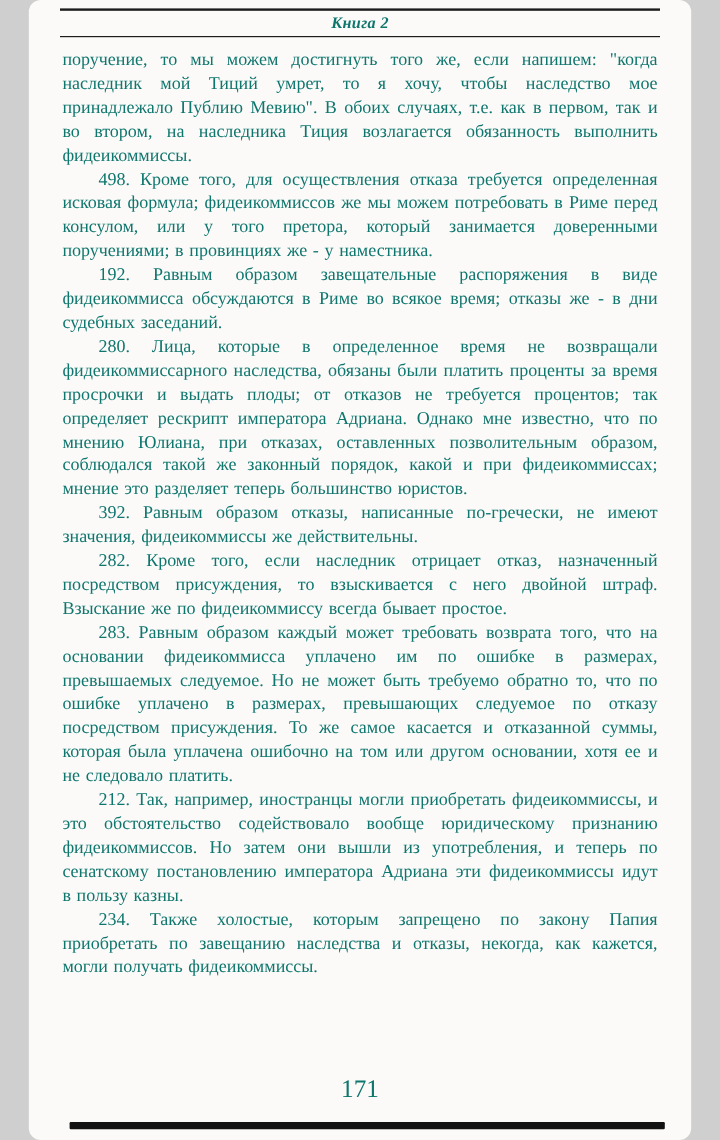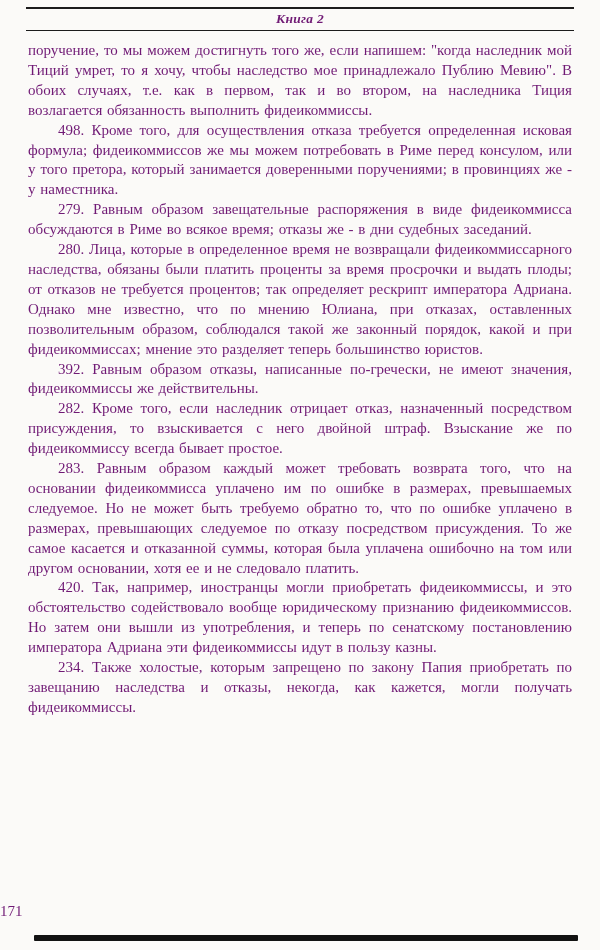--- a/index.html
+++ b/index.html
@@ -1,25 +1,26 @@
 <!DOCTYPE html>
 <html><head>
 <meta charset="utf-8">
 <style>
   html, body { margin: 0; padding: 0; background: #cfcfcf; }
   .page {
     position: relative;
-    width: 600px;
+    width: 552px;
     height: 950px;
     margin: 0 auto;
     background: #fbfaf8;
     box-sizing: border-box;
     font-family: "Liberation Serif", "DejaVu Serif", serif;
-    color: #701a75;
+    color: #0f766e;
     overflow: hidden;
+    border-radius: 10px;
   }
   .header {
     margin: 0 26px;
     padding-top: 7px;
   }
   .rule-top {
     border-top: 2px solid #1c1c1c;
     height: 0;
   }
   .book-title {
@@ -47,22 +48,22 @@
     word-spacing: 1px;
   }
   .body-text p.continuation {
     text-indent: 0;
   }
   .page-number {
     position: absolute;
     left: 0;
     right: 0;
     bottom: 30px;
-    text-align: left;
-    font-size: 15px;
+    text-align: center;
+    font-size: 21px;
   }
   .bottom-bar {
     position: absolute;
     left: 34px;
     right: 22px;
     bottom: 9px;
     height: 6px;
     background: #121212;
     border-radius: 1px;
   }
@@ -74,26 +75,26 @@
 
   <header class="header">
     <div class="rule-top"></div>
     <div class="book-title">Книга 2</div>
     <div class="rule-bottom"></div>
   </header>
 
   <main class="body-text">
     <p class="continuation">поручение, то мы можем достигнуть того же, если напишем: "когда наследник мой Тиций умрет, то я хочу, чтобы наследство мое принадлежало Публию Мевию". В обоих случаях, т.е. как в первом, так и во втором, на наследника Тиция возлагается обязанность выполнить фидеикоммиссы.</p>
     <p>498. Кроме того, для осуществления отказа требуется определенная исковая формула; фидеикоммиссов же мы можем потребовать в Риме перед консулом, или у того претора, который занимается доверенными поручениями; в провинциях же - у наместника.</p>
-    <p>279. Равным образом завещательные распоряжения в виде фидеикоммисса обсуждаются в Риме во всякое время; отказы же - в дни судебных заседаний.</p>
+    <p>192. Равным образом завещательные распоряжения в виде фидеикоммисса обсуждаются в Риме во всякое время; отказы же - в дни судебных заседаний.</p>
     <p>280. Лица, которые в определенное время не возвращали фидеикоммиссарного наследства, обязаны были платить проценты за время просрочки и выдать плоды; от отказов не требуется процентов; так определяет рескрипт императора Адриана. Однако мне известно, что по мнению Юлиана, при отказах, оставленных позволительным образом, соблюдался такой же законный порядок, какой и при фидеикоммиссах; мнение это разделяет теперь большинство юристов.</p>
     <p>392. Равным образом отказы, написанные по-гречески, не имеют значения, фидеикоммиссы же действительны.</p>
     <p>282. Кроме того, если наследник отрицает отказ, назначенный посредством присуждения, то взыскивается с него двойной штраф. Взыскание же по фидеикоммиссу всегда бывает простое.</p>
     <p>283. Равным образом каждый может требовать возврата того, что на основании фидеикоммисса уплачено им по ошибке в размерах, превышаемых следуемое. Но не может быть требуемо обратно то, что по ошибке уплачено в размерах, превышающих следуемое по отказу посредством присуждения. То же самое касается и отказанной суммы, которая была уплачена ошибочно на том или другом основании, хотя ее и не следовало платить.</p>
-    <p>420. Так, например, иностранцы могли приобретать фидеикоммиссы, и это обстоятельство содействовало вообще юридическому признанию фидеикоммиссов. Но затем они вышли из употребления, и теперь по сенатскому постановлению императора Адриана эти фидеикоммиссы идут в пользу казны.</p>
+    <p>212. Так, например, иностранцы могли приобретать фидеикоммиссы, и это обстоятельство содействовало вообще юридическому признанию фидеикоммиссов. Но затем они вышли из употребления, и теперь по сенатскому постановлению императора Адриана эти фидеикоммиссы идут в пользу казны.</p>
     <p>234. Также холостые, которым запрещено по закону Папия приобретать по завещанию наследства и отказы, некогда, как кажется, могли получать фидеикоммиссы.</p>
   </main>
 
   <div class="page-number">171</div>
 
   <div class="bottom-bar"></div>
 
 </div>
 
 </body></html>

